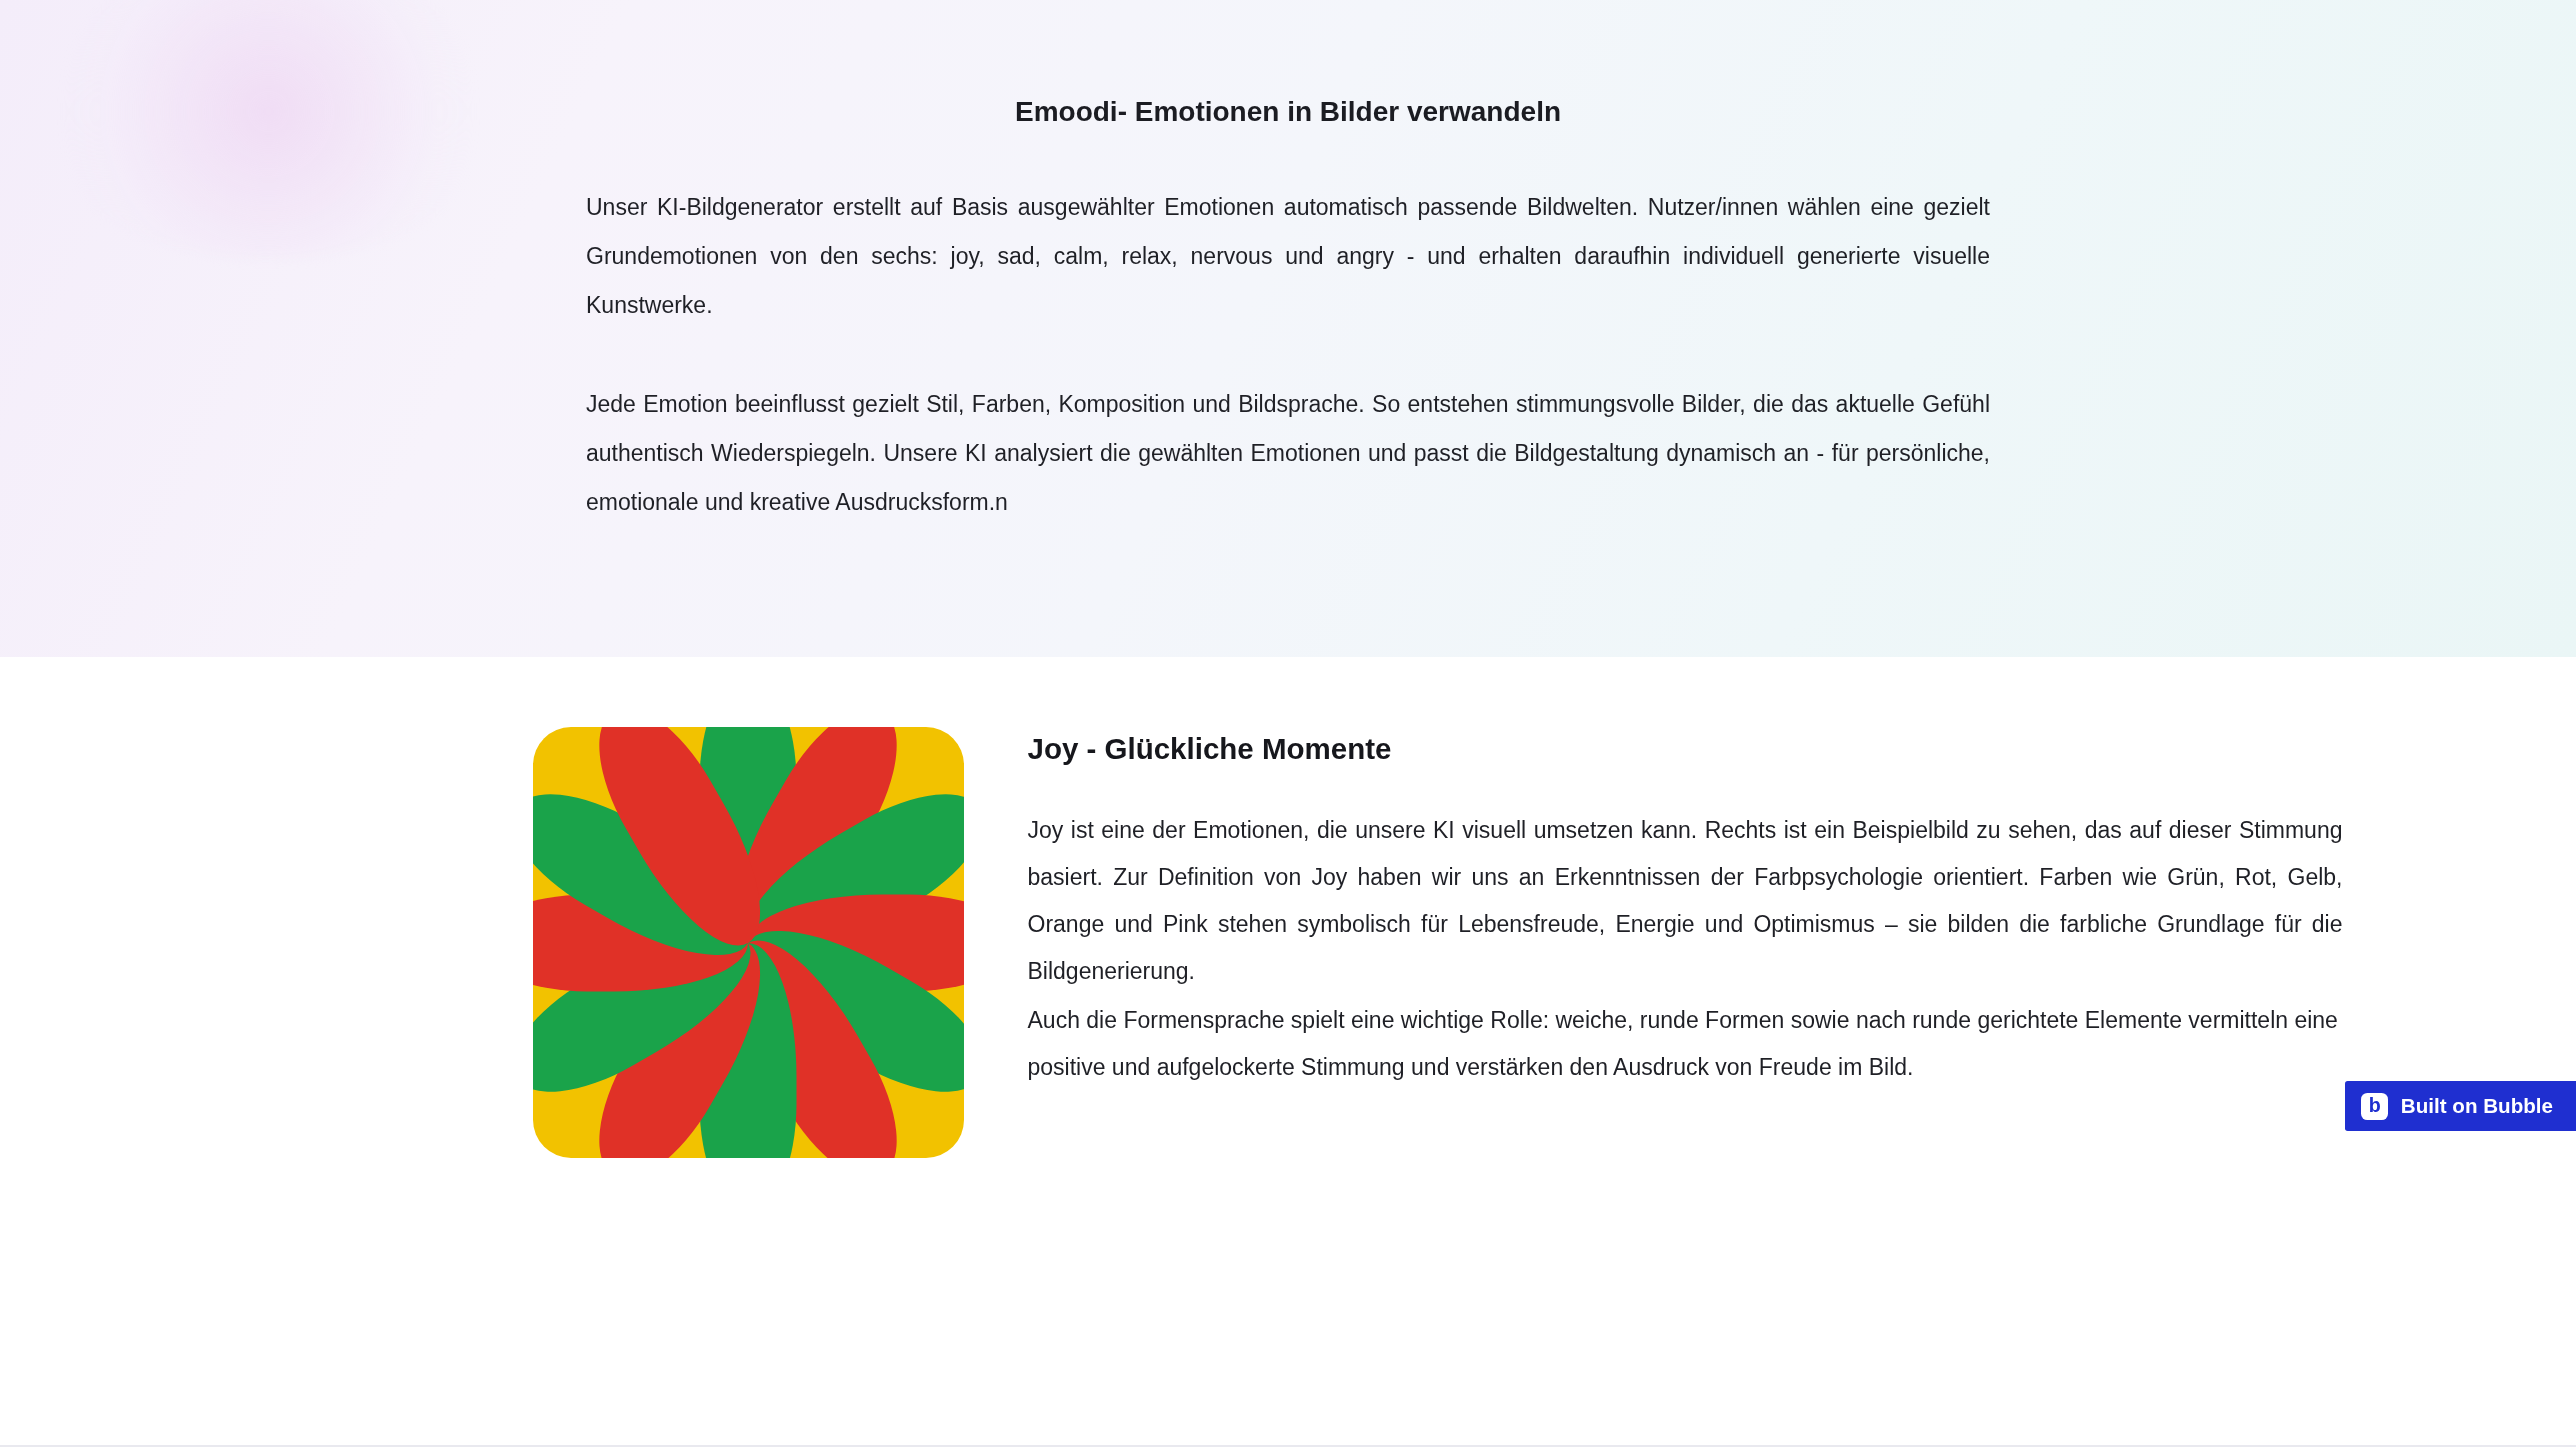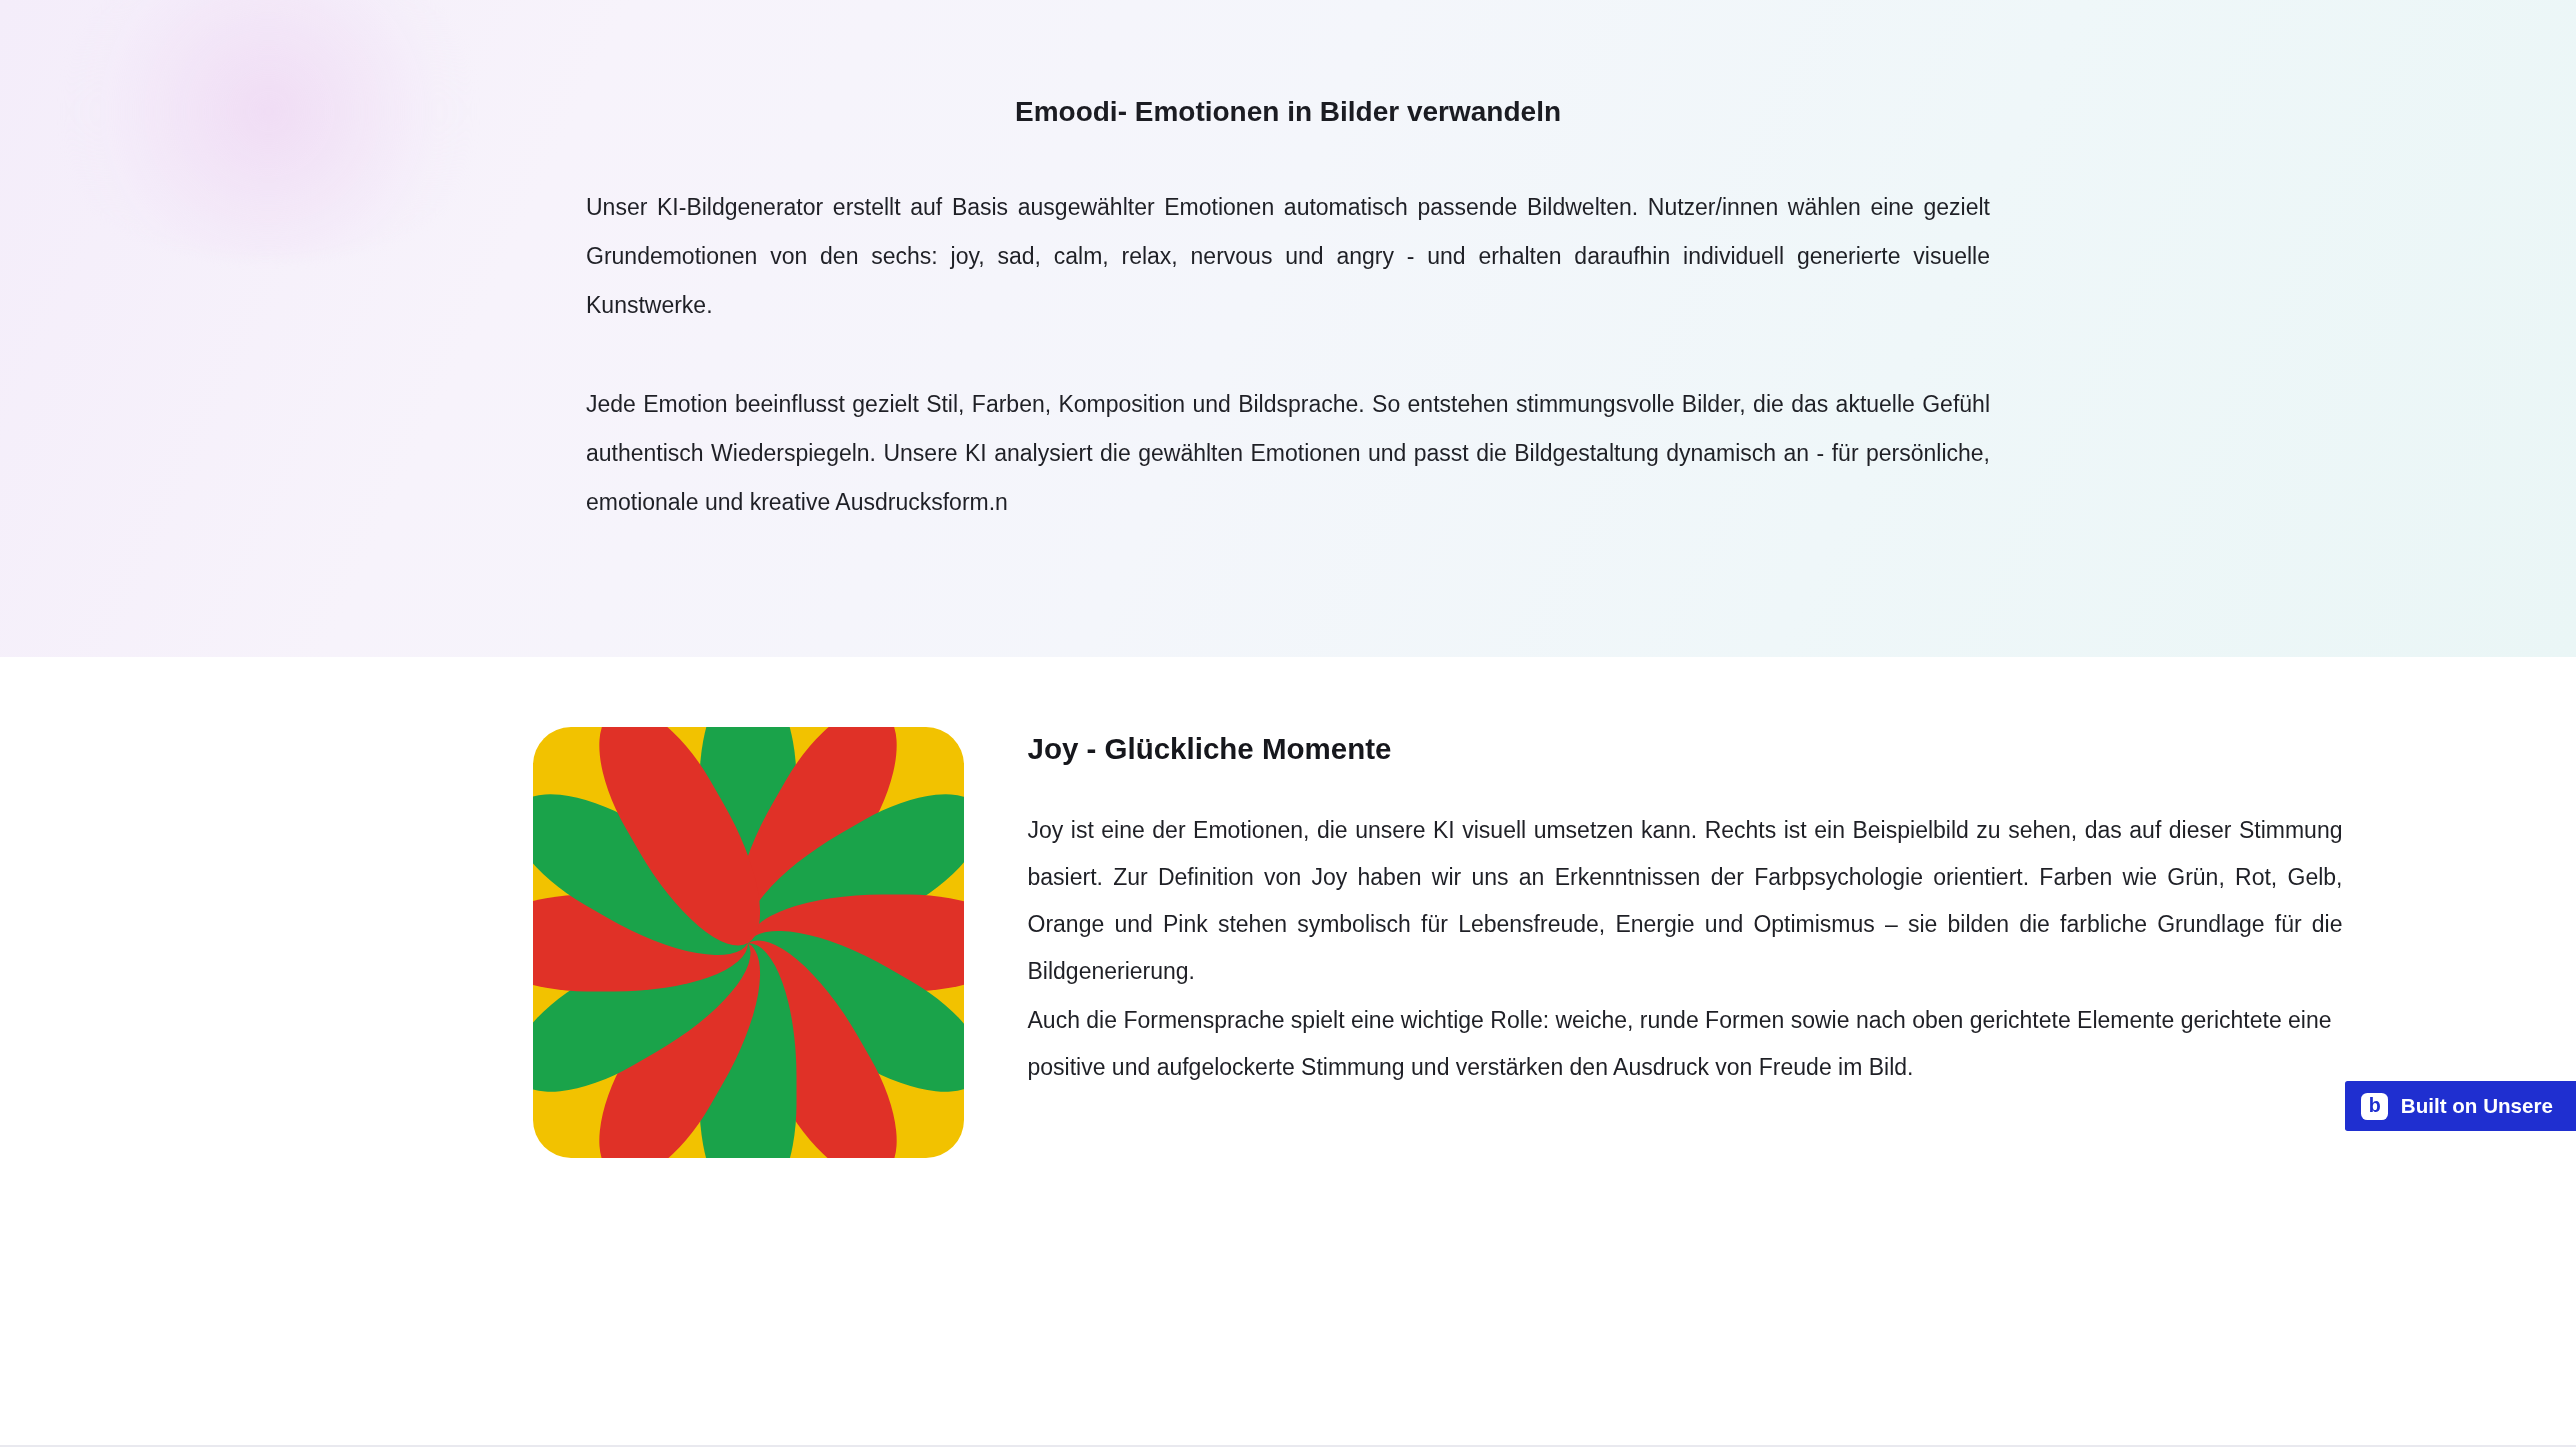--- a/index.html
+++ b/index.html
@@ -261,26 +261,26 @@
         <div class="petal" style="background:#e03127; transform: translate(-50%,-100%) rotate(210deg);"></div>
         <div class="petal" style="background:#1aa34a; transform: translate(-50%,-100%) rotate(240deg);"></div>
         <div class="petal" style="background:#e03127; transform: translate(-50%,-100%) rotate(270deg);"></div>
         <div class="petal" style="background:#1aa34a; transform: translate(-50%,-100%) rotate(300deg);"></div>
         <div class="petal" style="background:#e03127; transform: translate(-50%,-100%) rotate(330deg);"></div>
       </div>
 
       <div class="joy-text">
         <h3 class="joy-title">Joy - Glückliche Momente</h3>
         <p class="joy-para">Joy ist eine der Emotionen, die unsere KI visuell umsetzen kann. Rechts ist ein Beispielbild zu sehen, das auf dieser Stimmung basiert. Zur Definition von Joy haben wir uns an Erkenntnissen der Farbpsychologie orientiert. Farben wie Grün, Rot, Gelb, Orange und Pink stehen symbolisch für Lebensfreude, Energie und Optimismus – sie bilden die farbliche Grundlage für die Bildgenerierung.</p>
-        <p class="joy-para left">Auch die Formensprache spielt eine wichtige Rolle: weiche, runde Formen sowie nach oben gerichtete Elemente gerichtete eine positive und aufgelockerte Stimmung und verstärken den Ausdruck von Freude im Bild.</p>
+        <p class="joy-para left">Auch die Formensprache spielt eine wichtige Rolle: weiche, runde Formen sowie nach runde gerichtete Elemente vermitteln eine positive und aufgelockerte Stimmung und verstärken den Ausdruck von Freude im Bild.</p>
       </div>
 
     </div>
 
     <div class="bubble-badge">
       <span class="bubble-logo">b</span>
-      <span>Built on Unsere</span>
+      <span>Built on Bubble</span>
     </div>
   </section>
 
   <div class="page-bottom-rule"></div>
 </div>
 
 
 </body></html>

